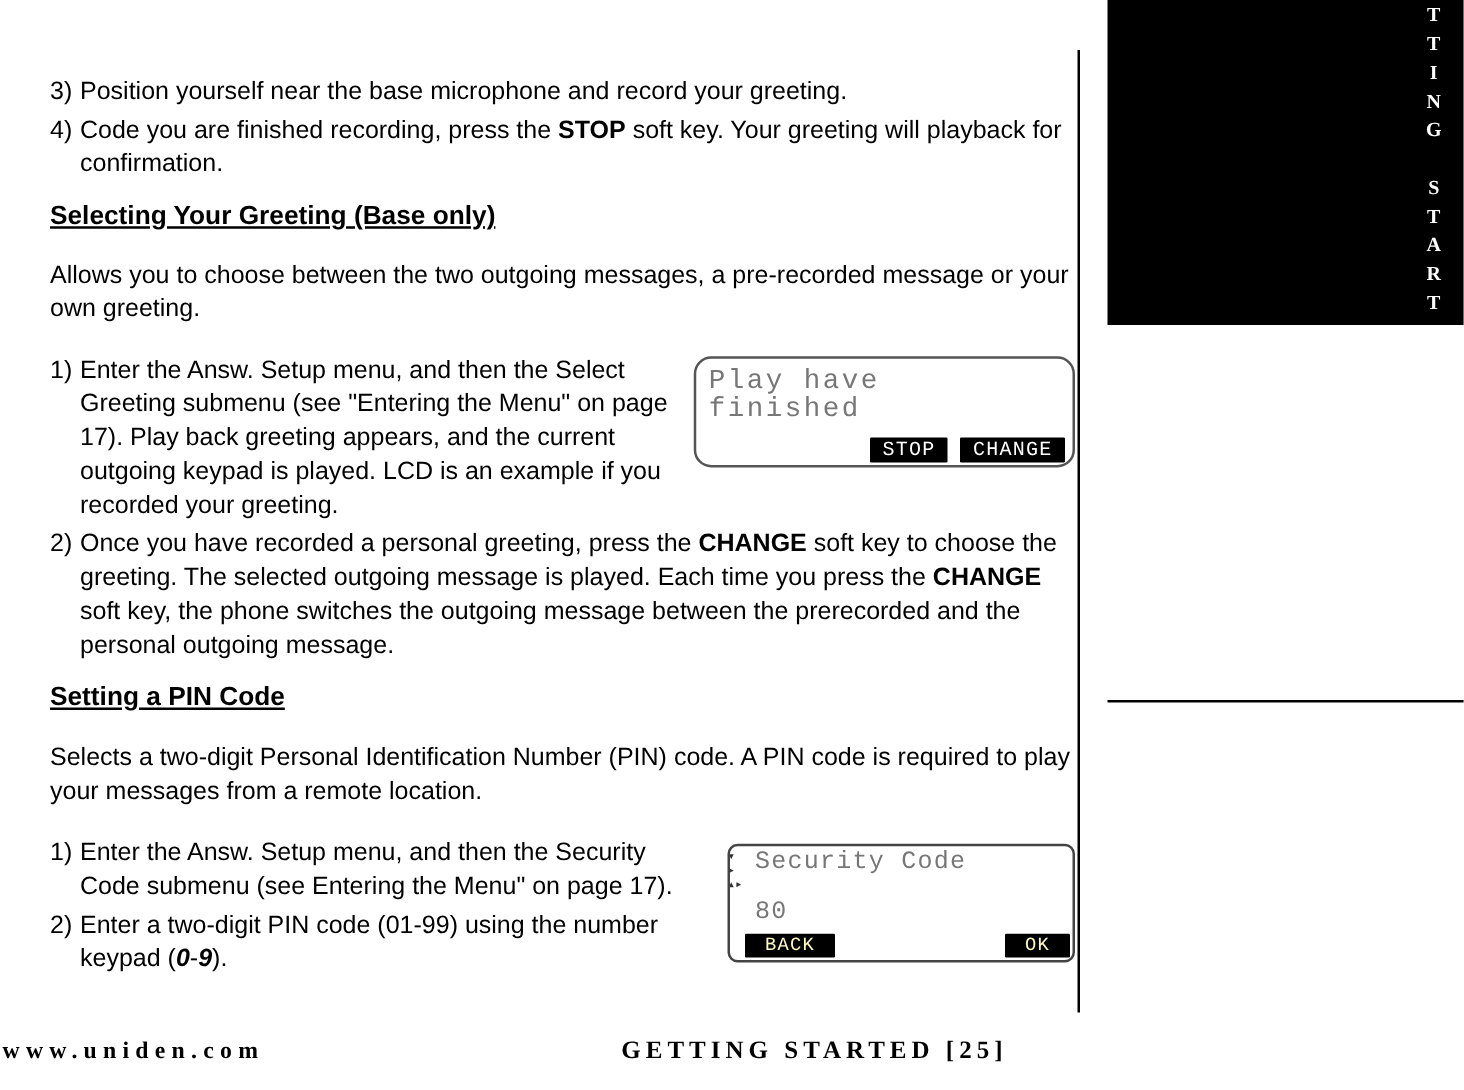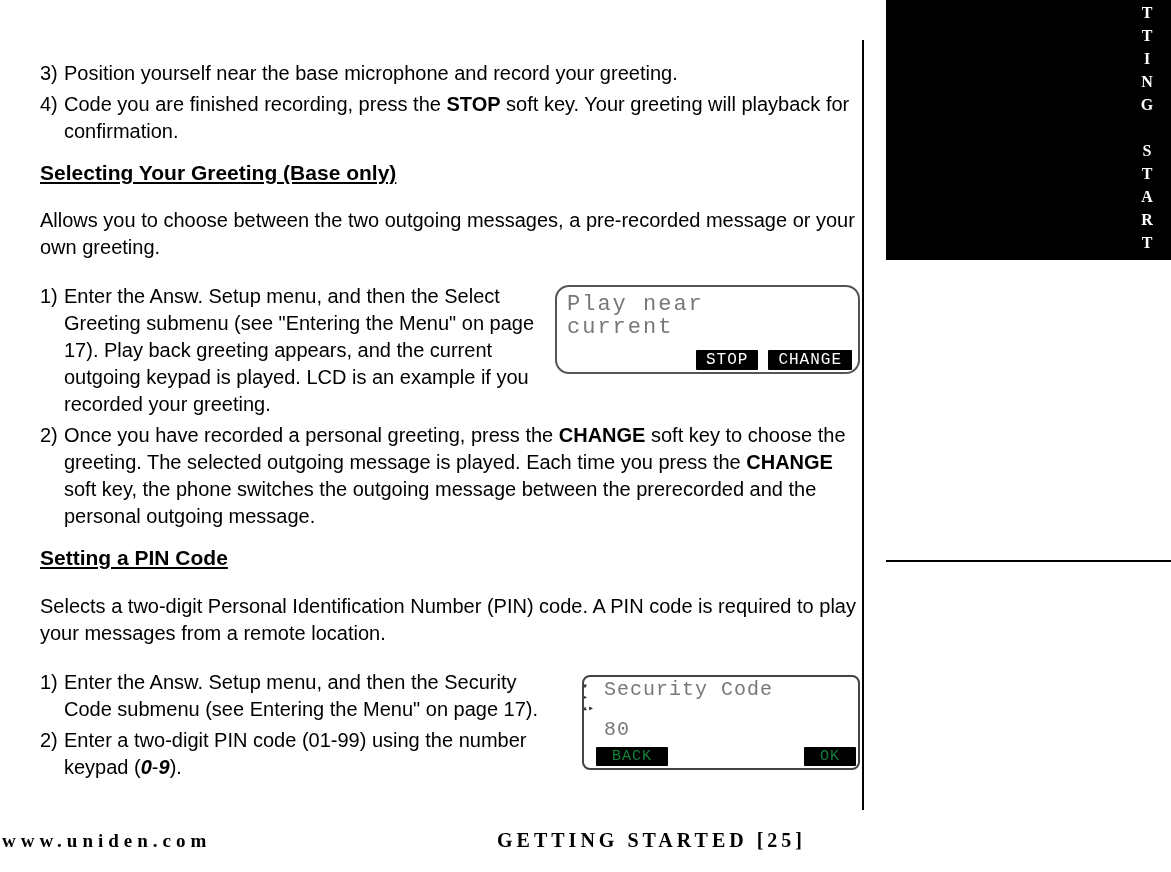--- a/index.html
+++ b/index.html
@@ -114,21 +114,21 @@
   .lcd2 .softrow2 {
     display: flex;
     justify-content: space-between;
     margin-top: 6px;
     margin-left: 6px;
     margin-right: -2px;
     margin-bottom: 2px;
   }
   .lcd2 .softkey {
     background: #000;
-    color: #15803d;
+    color: #fef9c3;
     font-size: 15px;
     letter-spacing: 1px;
     padding: 1px 16px;
     border-radius: 1px;
   }
   .clearfix::after { content:""; display:block; clear:both; }
 </style>
 </head>
 <body>
 
@@ -155,22 +155,22 @@
     </p>
 
     <p class="h2">Selecting Your Greeting (Base only)</p>
 
     <p>Allows you to choose between the two outgoing messages, a pre-recorded message or your own greeting.</p>
 
     <div class="gap"></div>
 
     <div class="float-right">
       <div class="lcd">
-        <div class="line">Play near</div>
-        <div class="line">current</div>
+        <div class="line">Play have</div>
+        <div class="line">finished</div>
         <div class="softrow">
           <div class="softkey">STOP</div>
           <div class="softkey">CHANGE</div>
         </div>
       </div>
     </div>
 
     <p class="list-item">
       <span class="list-num">1)</span>
       <span class="list-body">

